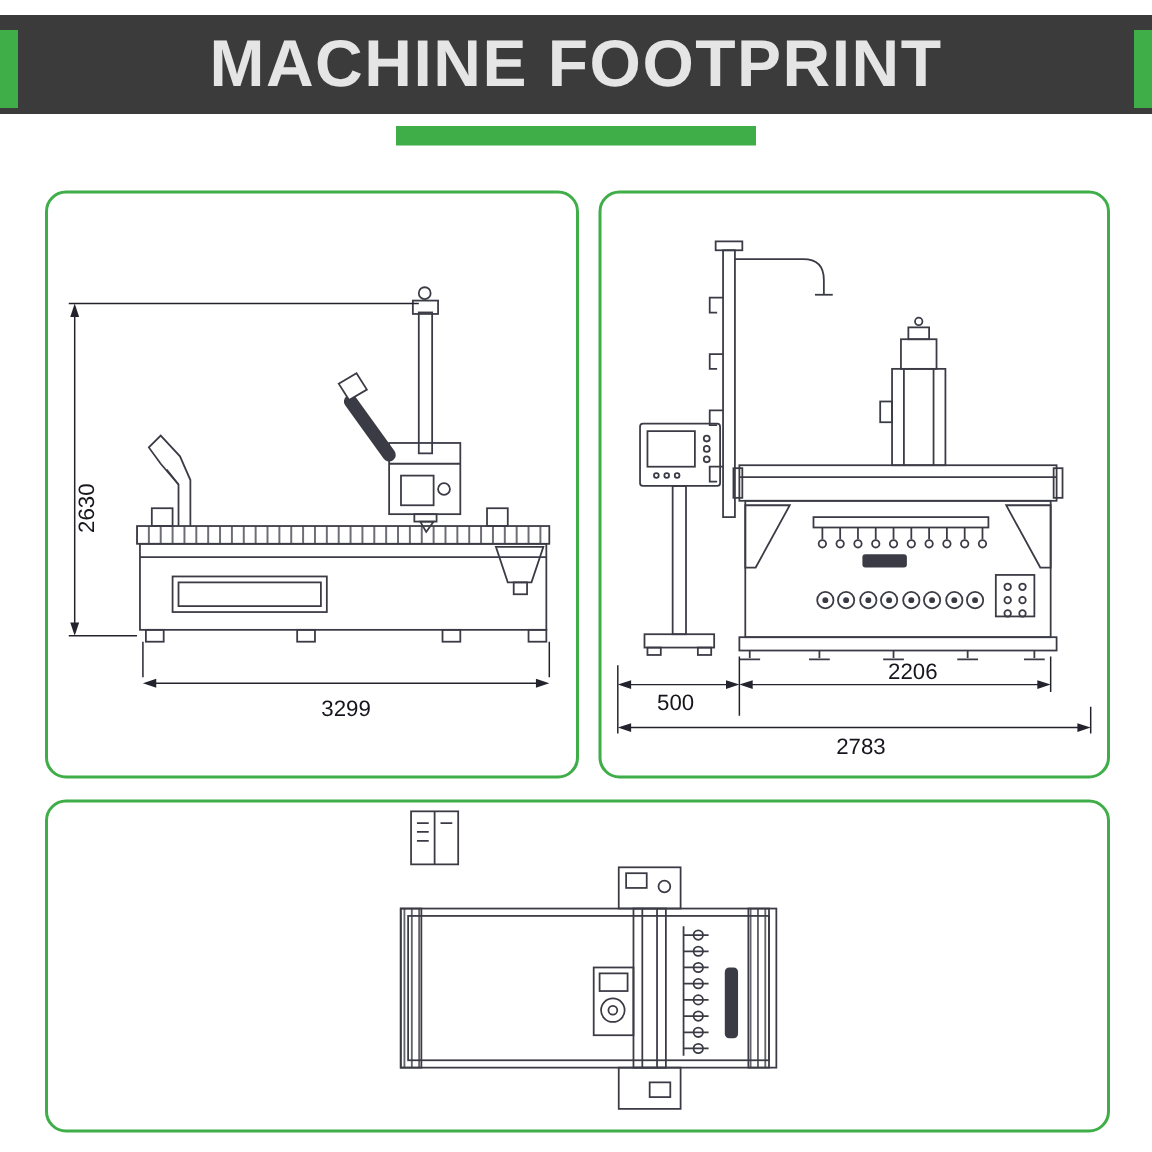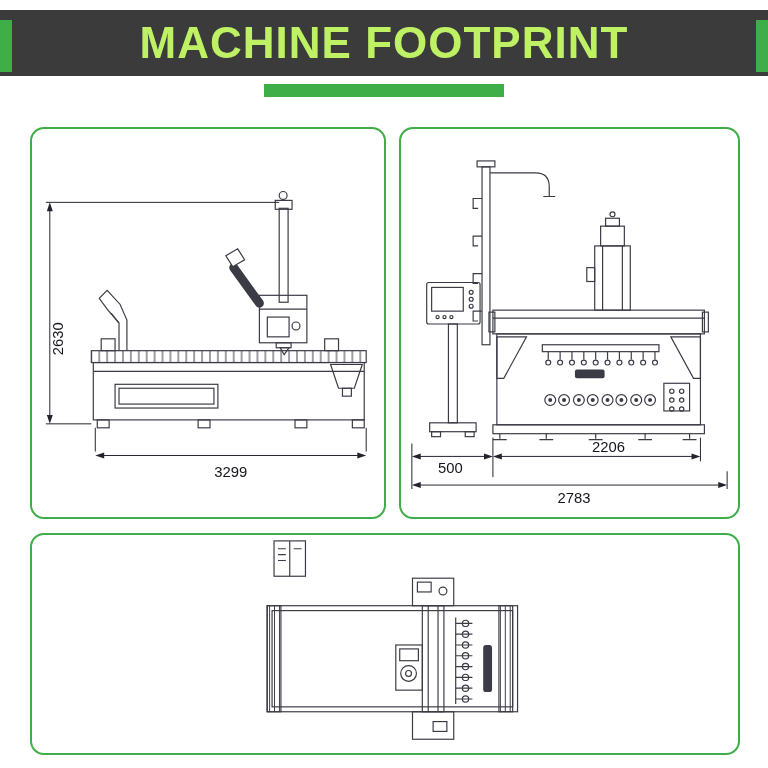--- a/index.html
+++ b/index.html
@@ -6,21 +6,21 @@
   html,body { margin:0; padding:0; }
   body {
     width:768px; height:768px; background:#ffffff; position:relative;
     font-family:"Liberation Sans", sans-serif;
   }
   .banner {
     position:absolute; left:0; top:10px; width:768px; height:66px;
     background:#3b3b3b; display:flex; align-items:center; justify-content:center;
   }
   .banner h1 {
-    margin:0; color:#bef264; font-size:44px; font-weight:700; letter-spacing:1px;
+    margin:0; color:#e5e5e5; font-size:44px; font-weight:700; letter-spacing:1px;
   }
   .accent { position:absolute; width:12px; height:52px; background:#3fae49; top:20px; }
   .accent.left { left:0; }
   .accent.right { right:0; }
   .underline {
     position:absolute; left:264px; top:84px; width:240px; height:13px; background:#3fae49;
   }
   .panel {
     position:absolute; border:2px solid #3fae49; border-radius:14px; background:#ffffff;
     overflow:hidden;

